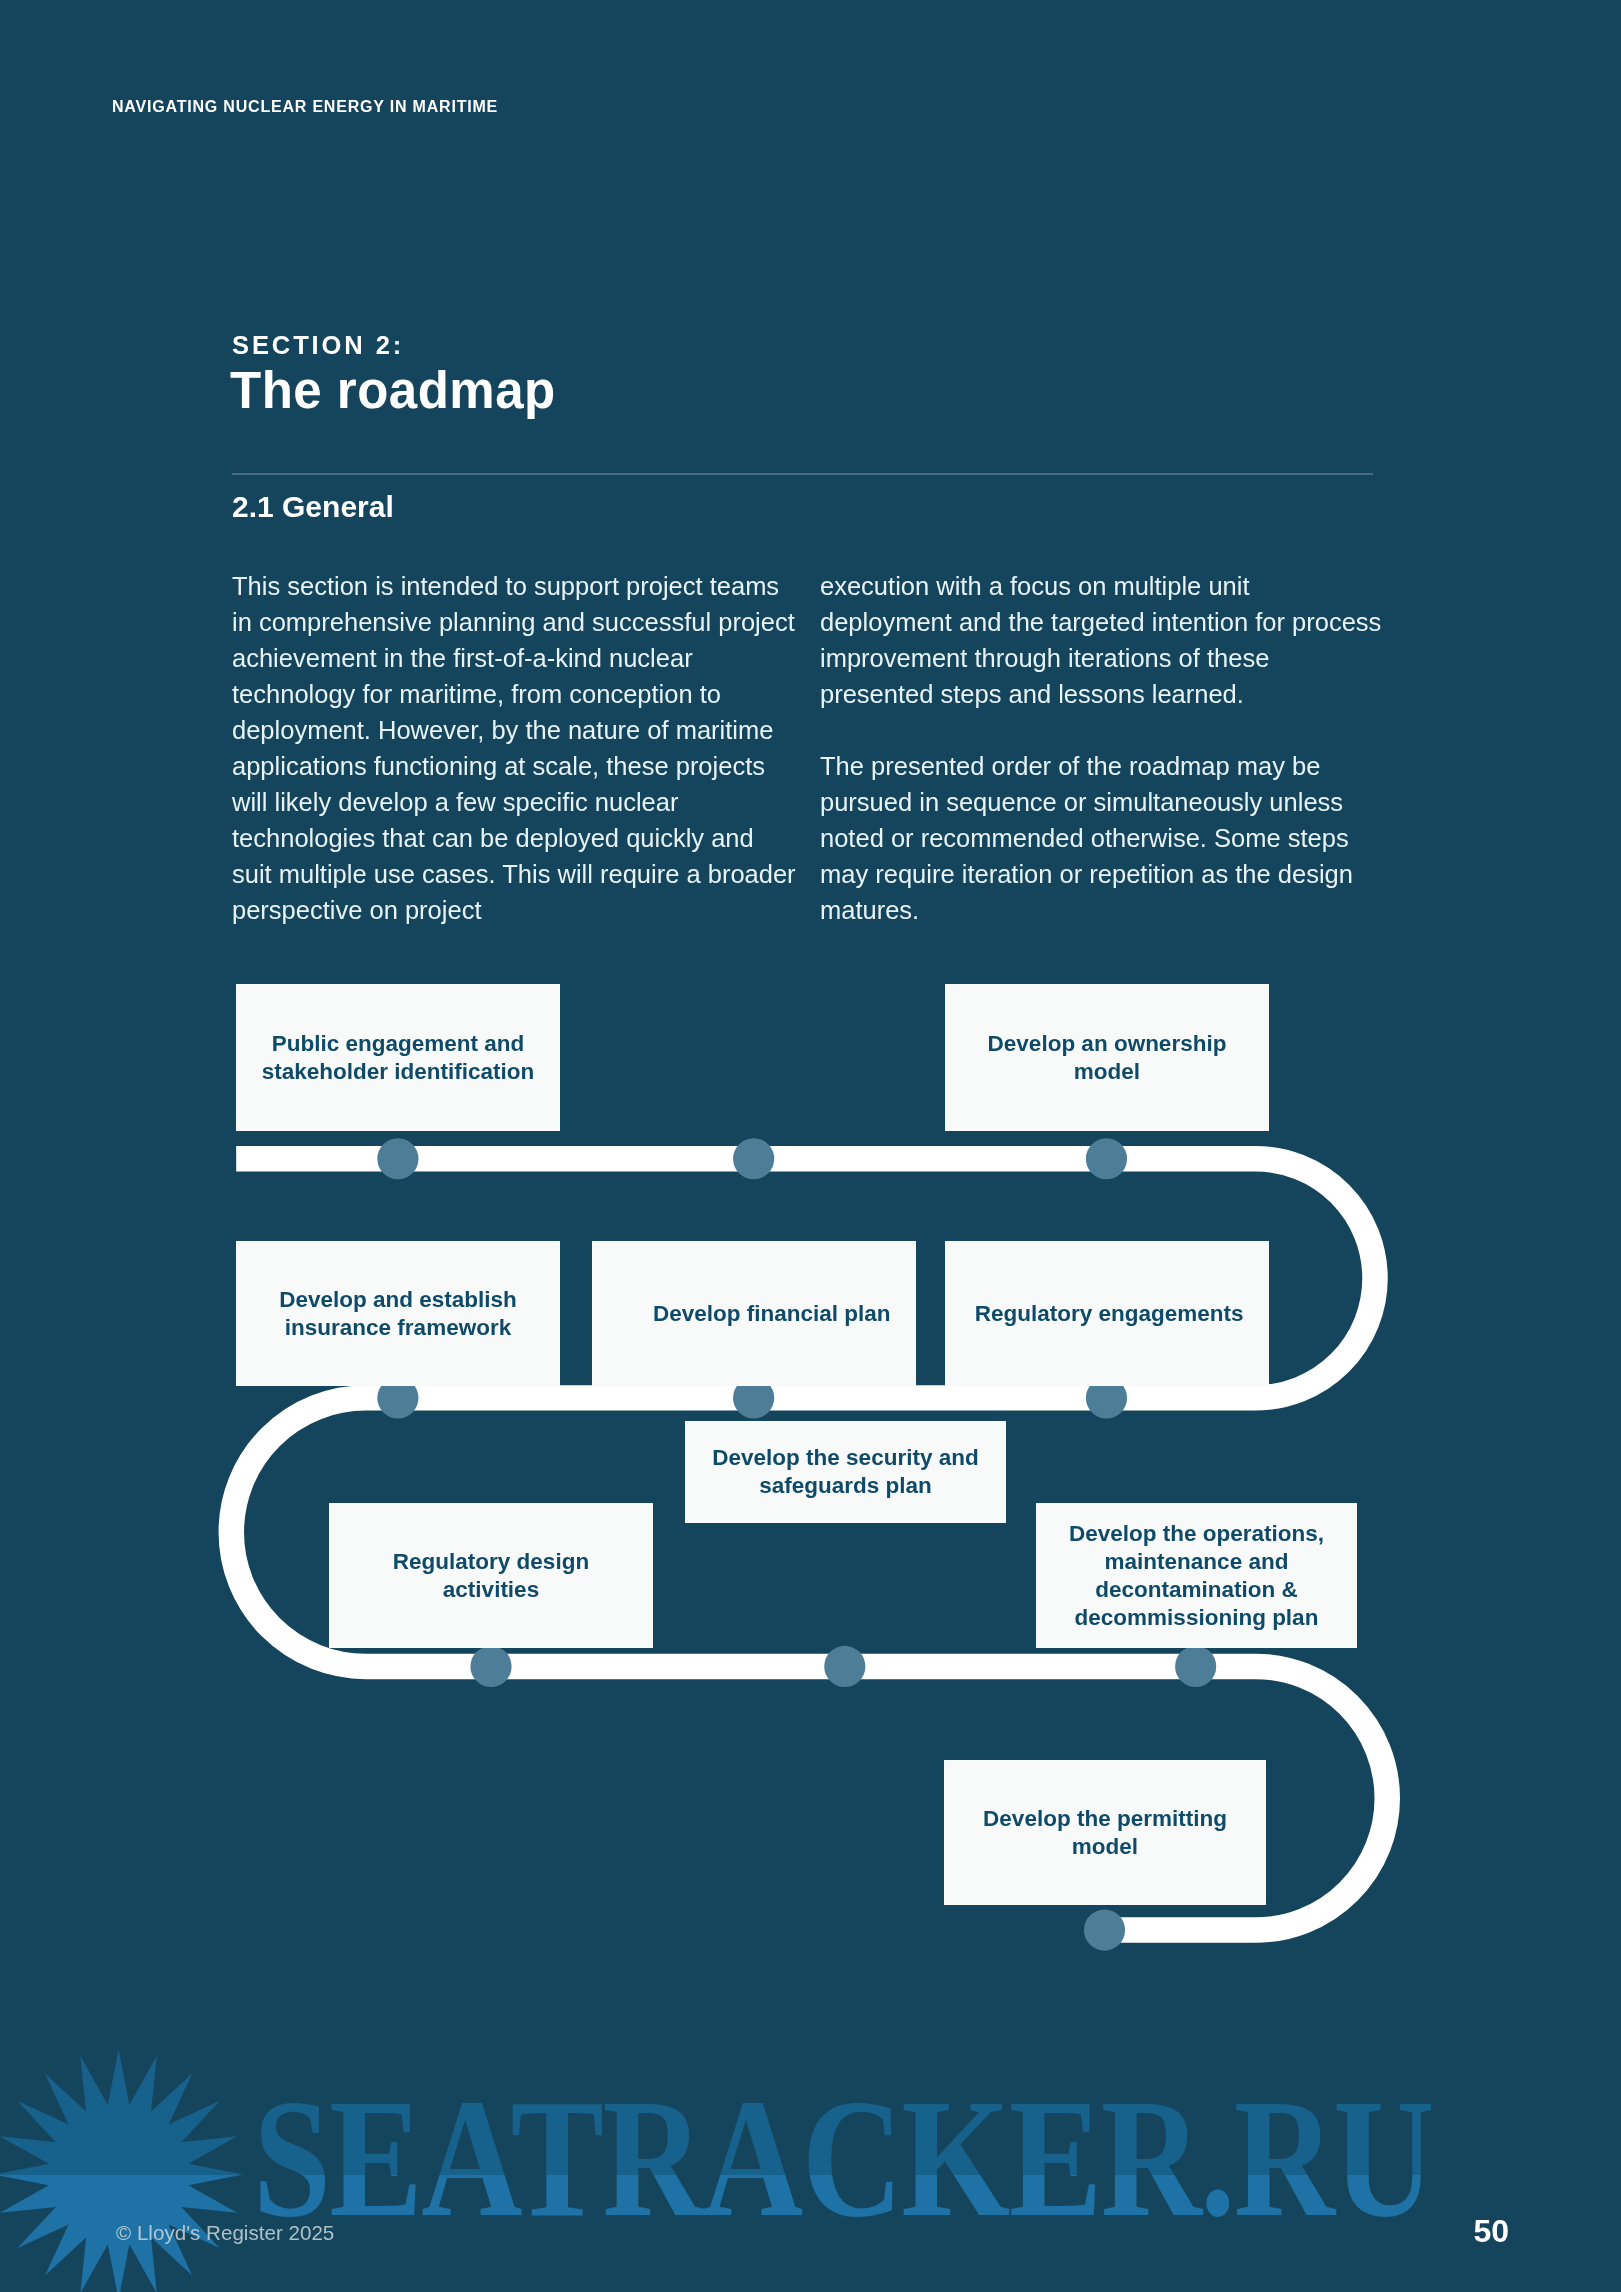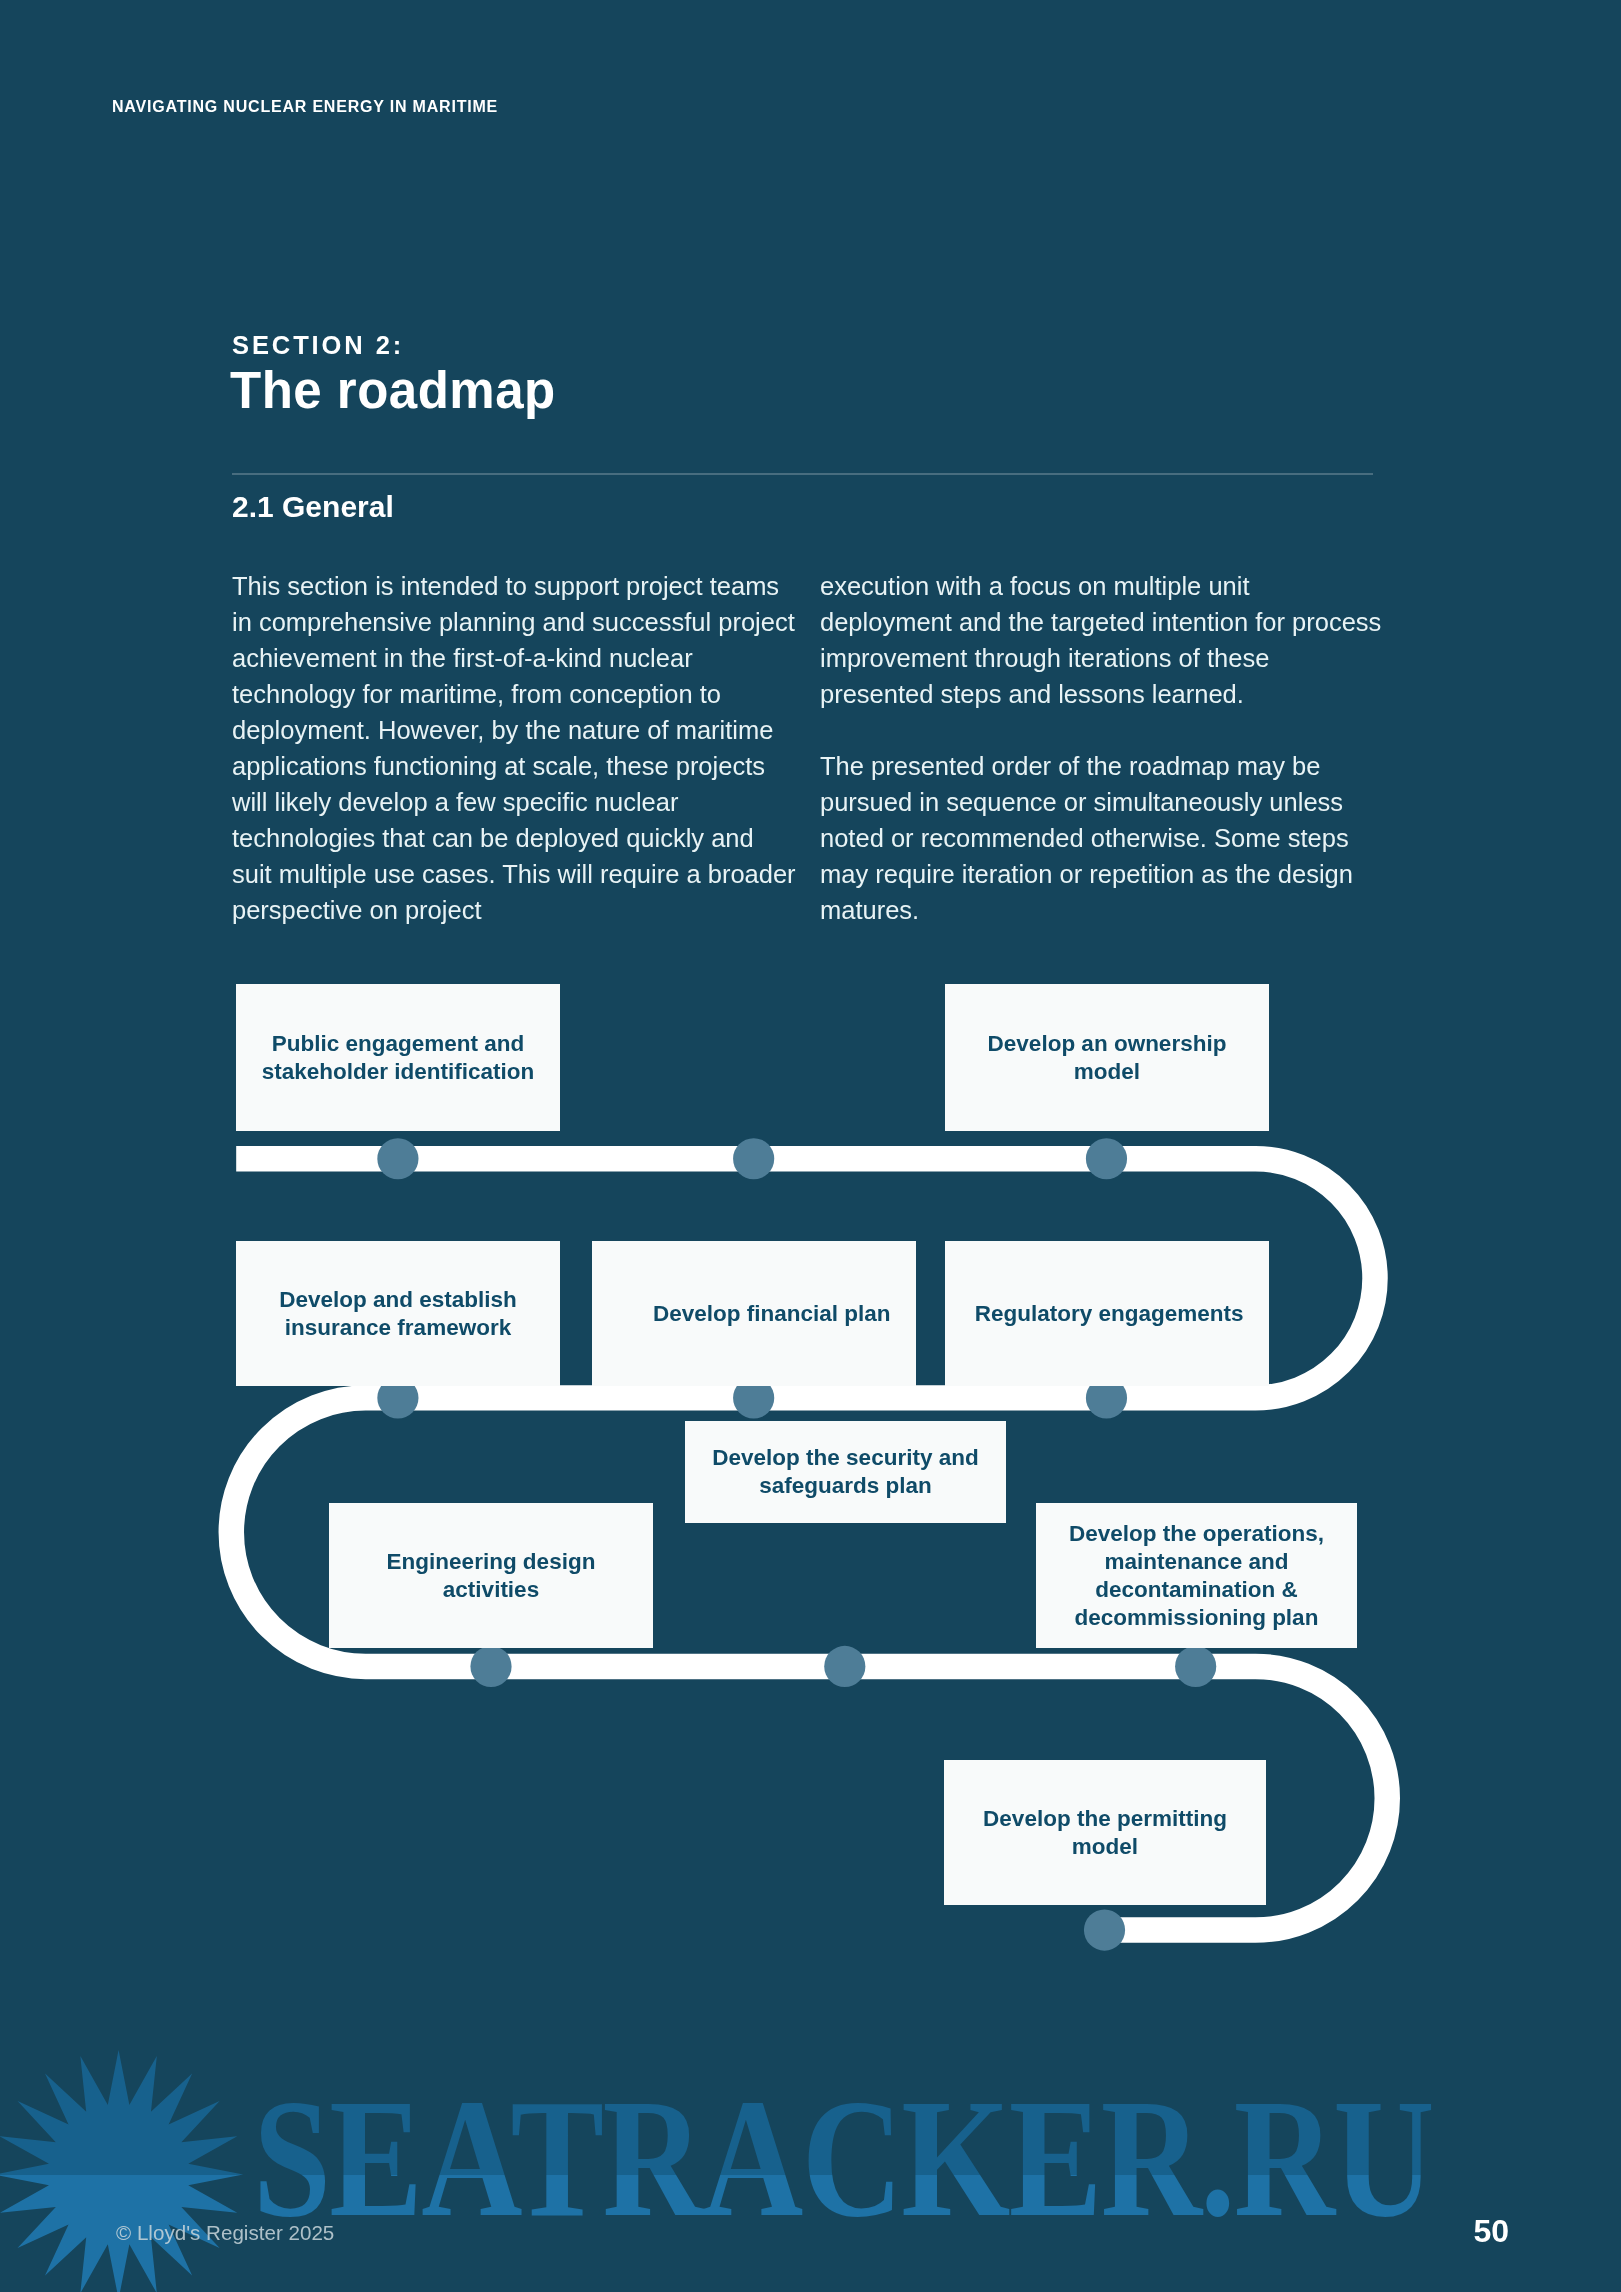--- a/index.html
+++ b/index.html
@@ -106,21 +106,21 @@
   <div class="rbox b3">
     <span>Develop and establish insurance framework</span>
     </div>
   <div class="rbox b4">
     <span>Develop financial plan</span>
     </div>
   <div class="rbox b5">
     <span>Regulatory engagements</span>
     </div>
   <div class="rbox b6">
-    <span>Engineering design activities</span>
+    <span>Regulatory design activities</span>
     </div>
   <div class="rbox b7">
     <span>Develop the security and safeguards plan</span>
     </div>
   <div class="rbox b8">
     <span>Develop the operations, maintenance and decontamination &amp; decommissioning plan</span>
     </div>
   <div class="rbox b9">
     <span>Develop the permitting model</span>
     </div>

